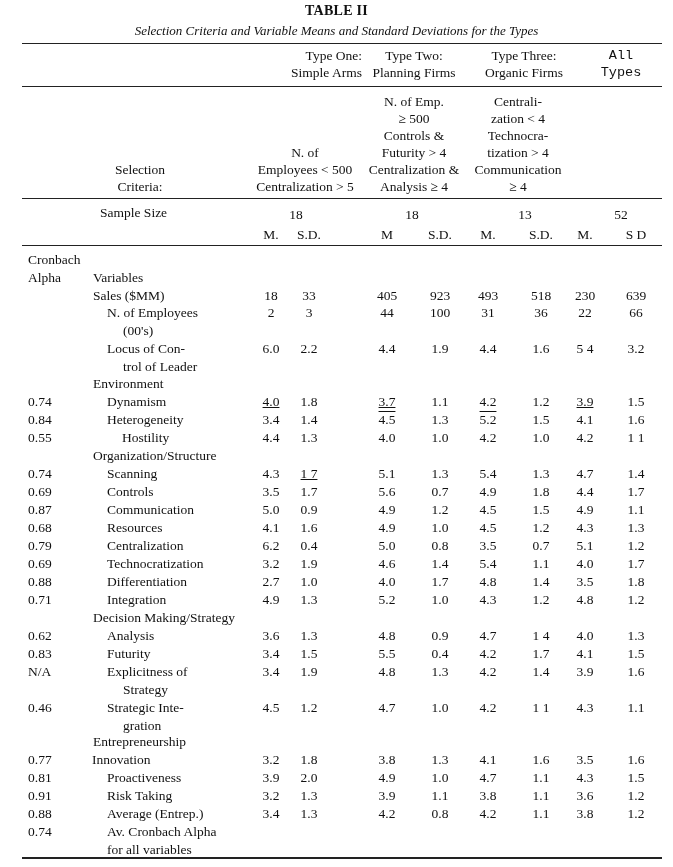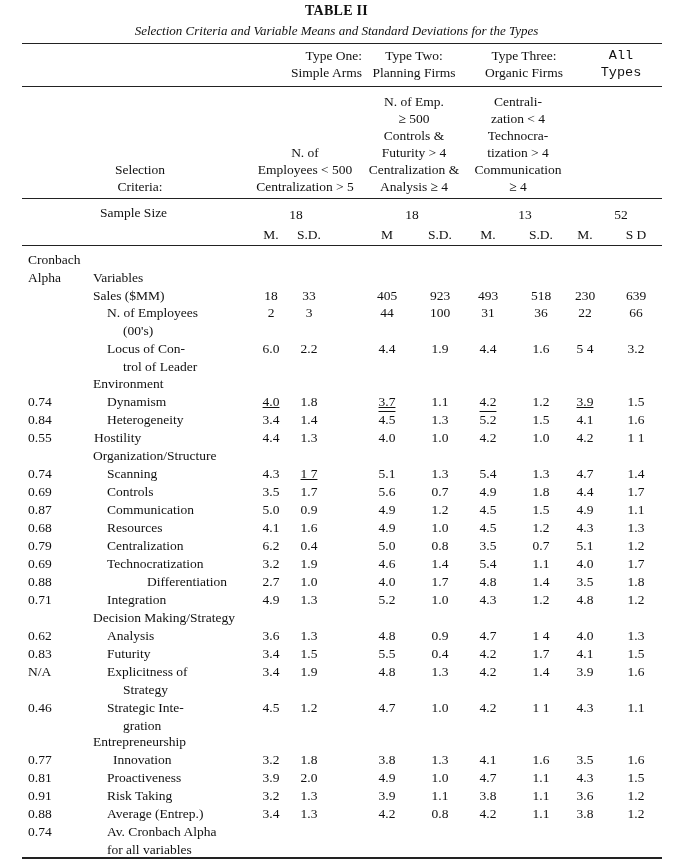--- a/index.html
+++ b/index.html
@@ -146,21 +146,21 @@
     <div class="abs" style="left: 107px; top: 412px;">Heterogeneity</div>
     <div class="abs num" style="left: 251px; top: 412px;">3.4</div>
     <div class="abs num" style="left: 289px; top: 412px;">1.4</div>
     <div class="abs num ol" style="left: 367px; top: 412px;">4.5</div>
     <div class="abs num" style="left: 420px; top: 412px;">1.3</div>
     <div class="abs num ol" style="left: 468px; top: 412px;">5.2</div>
     <div class="abs num" style="left: 521px; top: 412px;">1.5</div>
     <div class="abs num" style="left: 565px; top: 412px;">4.1</div>
     <div class="abs num" style="left: 616px; top: 412px;">1.6</div>
     <div class="abs alpha" style="top: 430px;">0.55</div>
-    <div class="abs" style="left: 94px; top: 430px; font-family: Liberation Serif, serif;">Hostility</div>
+    <div class="abs" style="left: 122px; top: 430px; font-family: Liberation Serif, serif;">Hostility</div>
     <div class="abs num" style="left: 251px; top: 430px;">4.4</div>
     <div class="abs num" style="left: 289px; top: 430px;">1.3</div>
     <div class="abs num" style="left: 367px; top: 430px;">4.0</div>
     <div class="abs num" style="left: 420px; top: 430px;">1.0</div>
     <div class="abs num" style="left: 468px; top: 430px;">4.2</div>
     <div class="abs num" style="left: 521px; top: 430px;">1.0</div>
     <div class="abs num" style="left: 565px; top: 430px;">4.2</div>
     <div class="abs num" style="left: 616px; top: 430px;">1 1</div>
     <div class="abs cat" style="top: 448px;">Organization/Structure</div>
     <div class="abs alpha" style="top: 466px;">0.74</div>
@@ -217,21 +217,21 @@
     <div class="abs" style="left: 107px; top: 556px;">Technocratization</div>
     <div class="abs num" style="left: 251px; top: 556px;">3.2</div>
     <div class="abs num" style="left: 289px; top: 556px;">1.9</div>
     <div class="abs num" style="left: 367px; top: 556px;">4.6</div>
     <div class="abs num" style="left: 420px; top: 556px;">1.4</div>
     <div class="abs num" style="left: 468px; top: 556px;">5.4</div>
     <div class="abs num" style="left: 521px; top: 556px;">1.1</div>
     <div class="abs num" style="left: 565px; top: 556px;">4.0</div>
     <div class="abs num" style="left: 616px; top: 556px;">1.7</div>
     <div class="abs alpha" style="top: 574px;">0.88</div>
-    <div class="abs" style="left: 107px; top: 574px; margin-left: 40px;">Differentiation</div>
+    <div class="abs" style="left: 107px; top: 574px;">Differentiation</div>
     <div class="abs num" style="left: 251px; top: 574px;">2.7</div>
     <div class="abs num" style="left: 289px; top: 574px;">1.0</div>
     <div class="abs num" style="left: 367px; top: 574px;">4.0</div>
     <div class="abs num" style="left: 420px; top: 574px;">1.7</div>
     <div class="abs num" style="left: 468px; top: 574px;">4.8</div>
     <div class="abs num" style="left: 521px; top: 574px;">1.4</div>
     <div class="abs num" style="left: 565px; top: 574px;">3.5</div>
     <div class="abs num" style="left: 616px; top: 574px;">1.8</div>
     <div class="abs alpha" style="top: 592px;">0.71</div>
     <div class="abs" style="left: 107px; top: 592px;">Integration</div>
@@ -281,21 +281,21 @@
     <div class="abs num" style="left: 251px; top: 700px;">4.5</div>
     <div class="abs num" style="left: 289px; top: 700px;">1.2</div>
     <div class="abs num" style="left: 367px; top: 700px;">4.7</div>
     <div class="abs num" style="left: 420px; top: 700px;">1.0</div>
     <div class="abs num" style="left: 468px; top: 700px;">4.2</div>
     <div class="abs num" style="left: 521px; top: 700px;">1 1</div>
     <div class="abs num" style="left: 565px; top: 700px;">4.3</div>
     <div class="abs num" style="left: 616px; top: 700px;">1.1</div>
     <div class="abs cat" style="top: 734px;">Entrepreneurship</div>
     <div class="abs alpha" style="top: 752px;">0.77</div>
-    <div class="abs" style="left: 113px; top: 752px;">Innovation</div>
+    <div class="abs" style="left: 92px; top: 752px;">Innovation</div>
     <div class="abs num" style="left: 251px; top: 752px;">3.2</div>
     <div class="abs num" style="left: 289px; top: 752px;">1.8</div>
     <div class="abs num" style="left: 367px; top: 752px;">3.8</div>
     <div class="abs num" style="left: 420px; top: 752px;">1.3</div>
     <div class="abs num" style="left: 468px; top: 752px;">4.1</div>
     <div class="abs num" style="left: 521px; top: 752px;">1.6</div>
     <div class="abs num" style="left: 565px; top: 752px;">3.5</div>
     <div class="abs num" style="left: 616px; top: 752px;">1.6</div>
     <div class="abs alpha" style="top: 770px;">0.81</div>
     <div class="abs" style="left: 107px; top: 770px;">Proactiveness</div>

